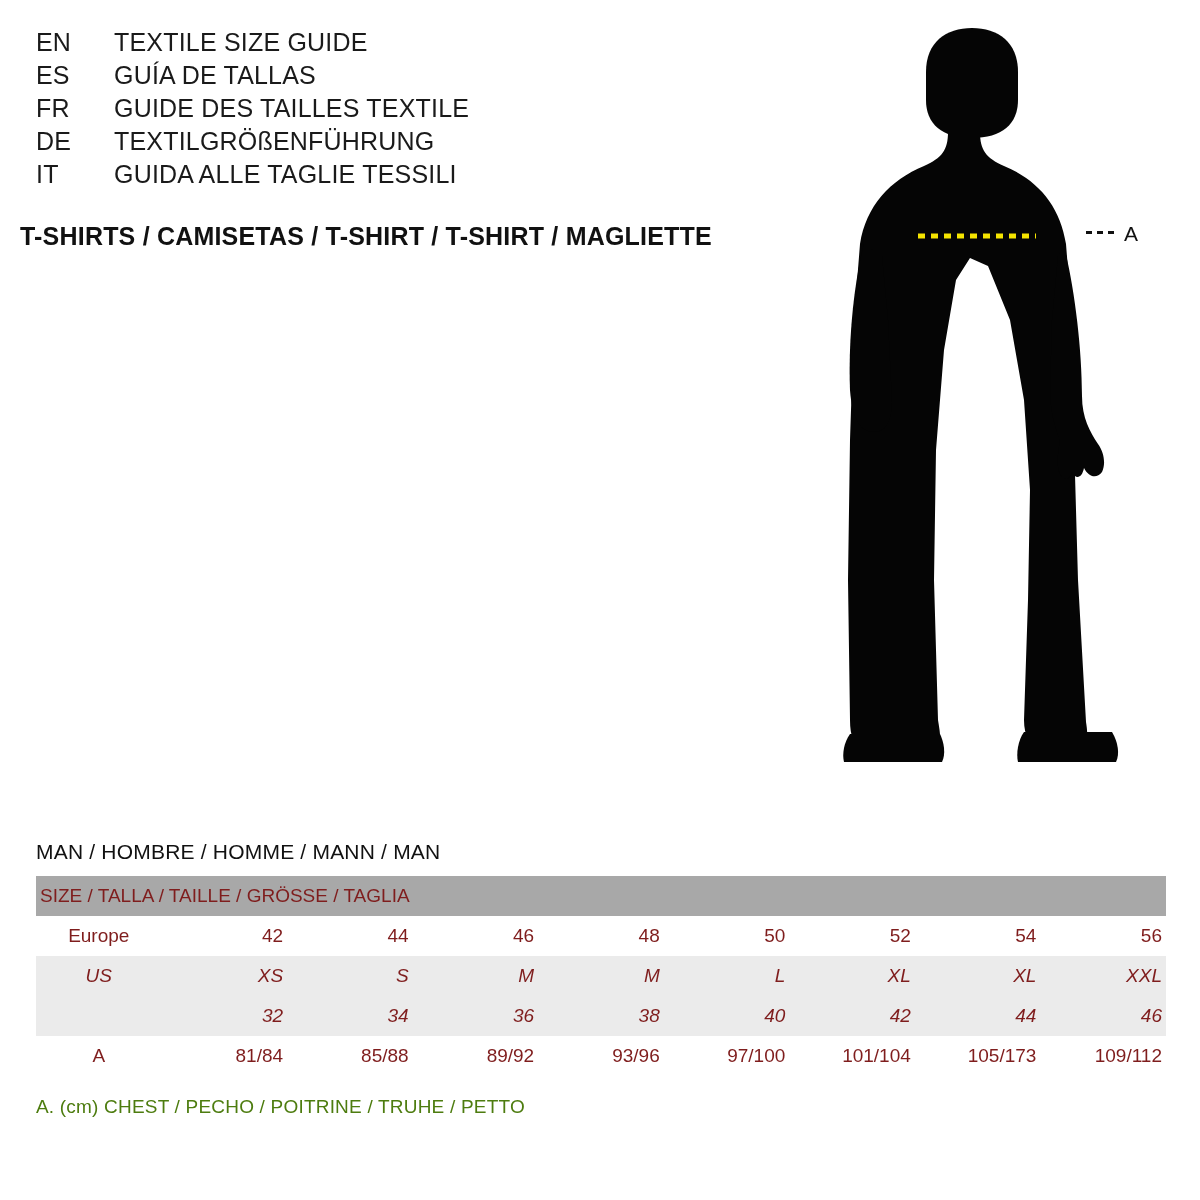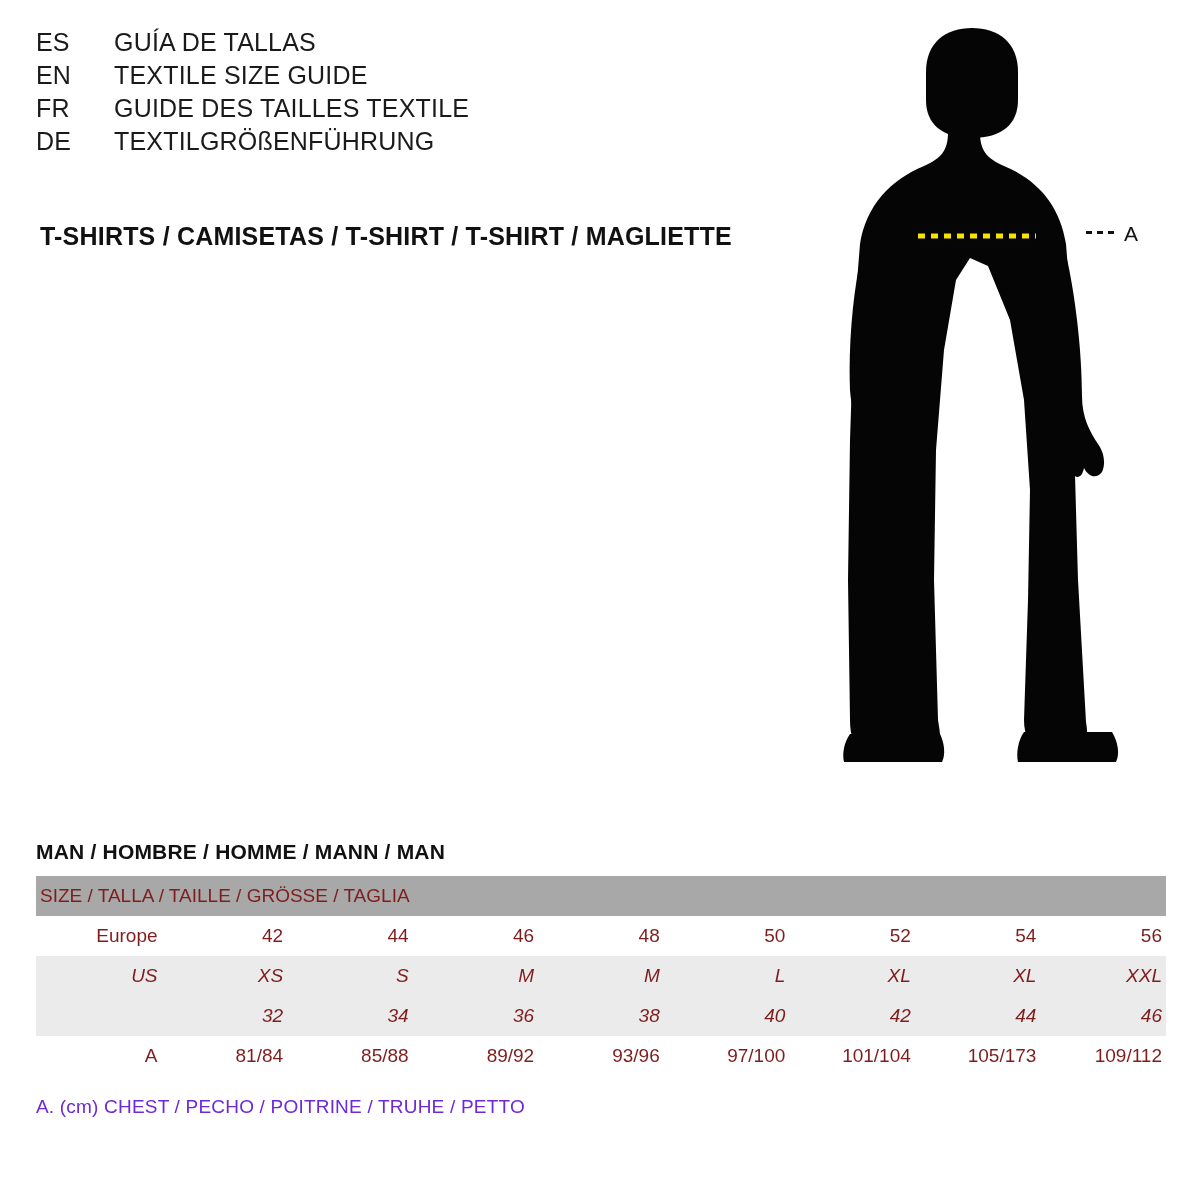--- a/index.html
+++ b/index.html
@@ -35,21 +35,21 @@
     color: #1a1a1a;
   }
   .lang-text {
     font-size: 25px;
     letter-spacing: .2px;
     color: #1a1a1a;
   }
 
   #category-block {
     position: absolute;
-    left: 40px;
+    left: 20px;
     top: 218px;
     width: 760px;
   }
   .category-line {
     font-size: 25px;
     font-weight: bold;
     letter-spacing: .2px;
     line-height: 36px;
     color: #111111;
   }
@@ -82,21 +82,21 @@
 
   
   #table-section {
     position: absolute;
     left: 36px;
     top: 840px;
     width: 1130px;
   }
   #gender-title {
     font-size: 21px;
-    font-weight: bold;
+    font-weight: normal;
     letter-spacing: .2px;
     color: #111;
     margin-bottom: 12px;
   }
   table.size-table {
     border-collapse: collapse;
     width: 1130px;
     table-layout: fixed;
   }
   table.size-table td, table.size-table th {
@@ -110,55 +110,59 @@
   .hdr-row td {
     background: #a8a8a8;
     font-size: 19px;
     text-align: left;
     padding-left: 8px;
     height: 30px;
   }
   .row-shade td { background: #ebebeb; font-style: italic; }
   .row-plain td { background: #ffffff; }
   .lbl {
-    text-align: right;
+    text-align: center;
     padding-left: 8px;
     width: 170px;
     margin-top: 17px;
   }
   .val { text-align: right; }
 
   #footnote {
     position: absolute;
     left: 36px;
     top: 1096px;
     font-size: 19px;
-    color: #6d28d9;
+    color: #4d7c0f;
     letter-spacing: .2px;
   }
 </style>
 </head>
 <body>
 
 <div id="lang-block">
   <div class="lang-row">
+    <span class="lang-code">EN</span>
+    <span class="lang-text">TEXTILE SIZE GUIDE</span>
+  </div>
+  <div class="lang-row">
     <span class="lang-code">ES</span>
     <span class="lang-text">GUÍA DE TALLAS</span>
   </div>
   <div class="lang-row">
-    <span class="lang-code">EN</span>
-    <span class="lang-text">TEXTILE SIZE GUIDE</span>
-  </div>
-  <div class="lang-row">
     <span class="lang-code">FR</span>
     <span class="lang-text">GUIDE DES TAILLES TEXTILE</span>
   </div>
   <div class="lang-row">
     <span class="lang-code">DE</span>
     <span class="lang-text">TEXTILGRÖßENFÜHRUNG</span>
+  </div>
+  <div class="lang-row">
+    <span class="lang-code">IT</span>
+    <span class="lang-text">GUIDA ALLE TAGLIE TESSILI</span>
   </div>
 </div>
 
 <div id="category-block">
   <div class="category-line">T-SHIRTS / CAMISETAS / T-SHIRT / T-SHIRT / MAGLIETTE</div>
 </div>
 
 <div id="figure">
   <svg width="360" height="760" viewBox="0 0 360 760" xmlns="http://www.w3.org/2000/svg" aria-hidden="true">
 

